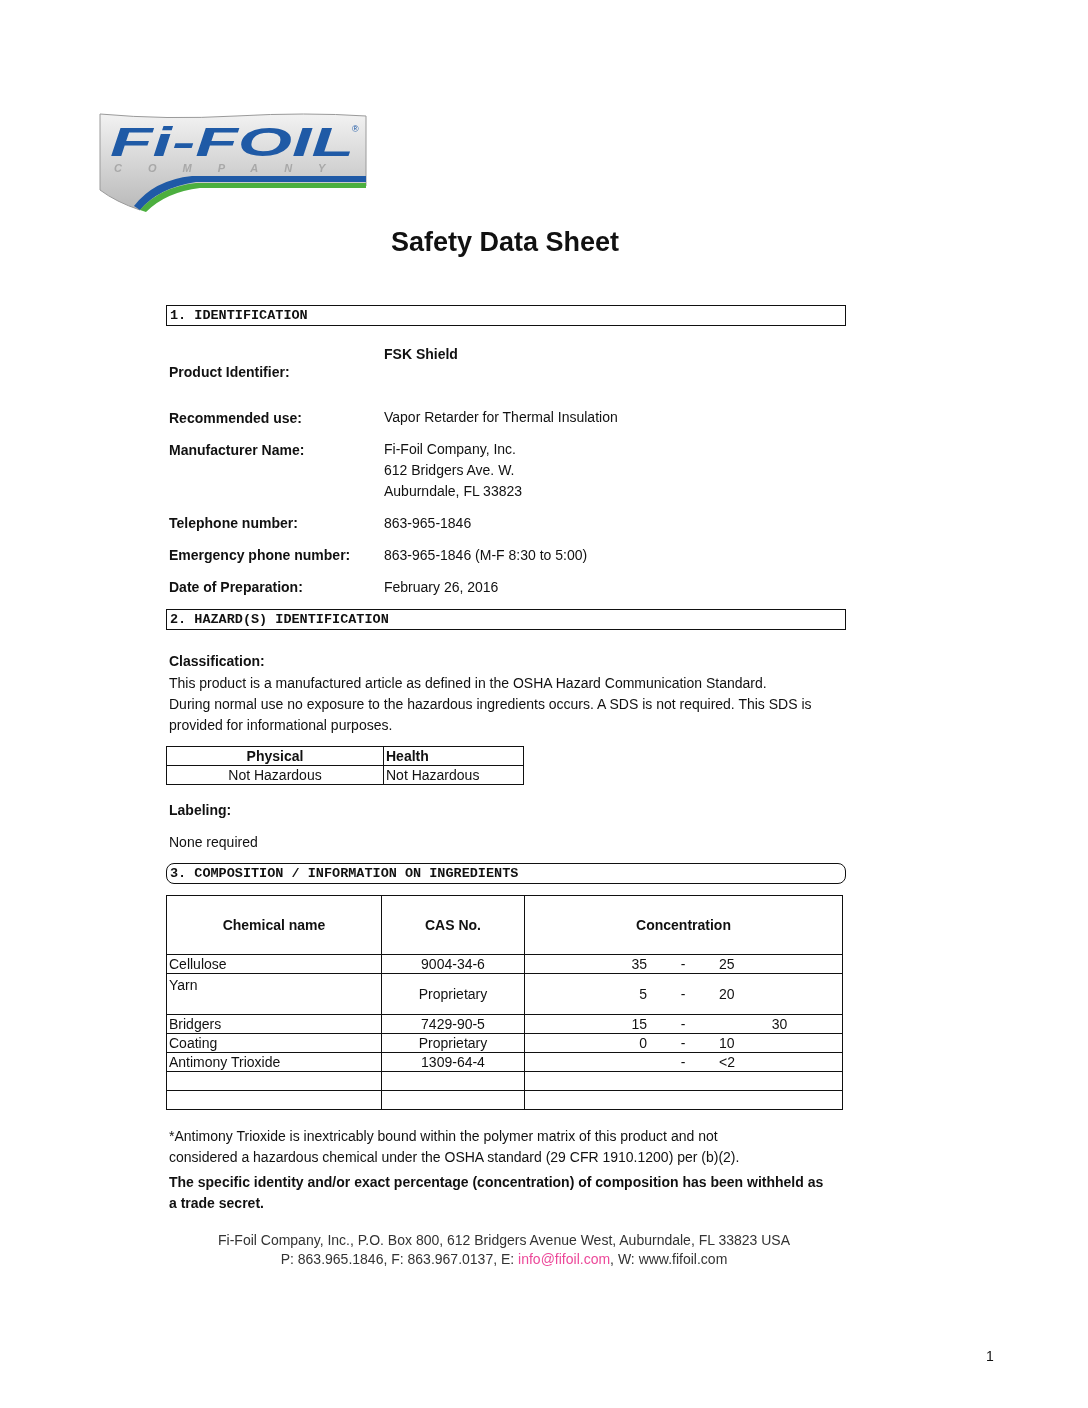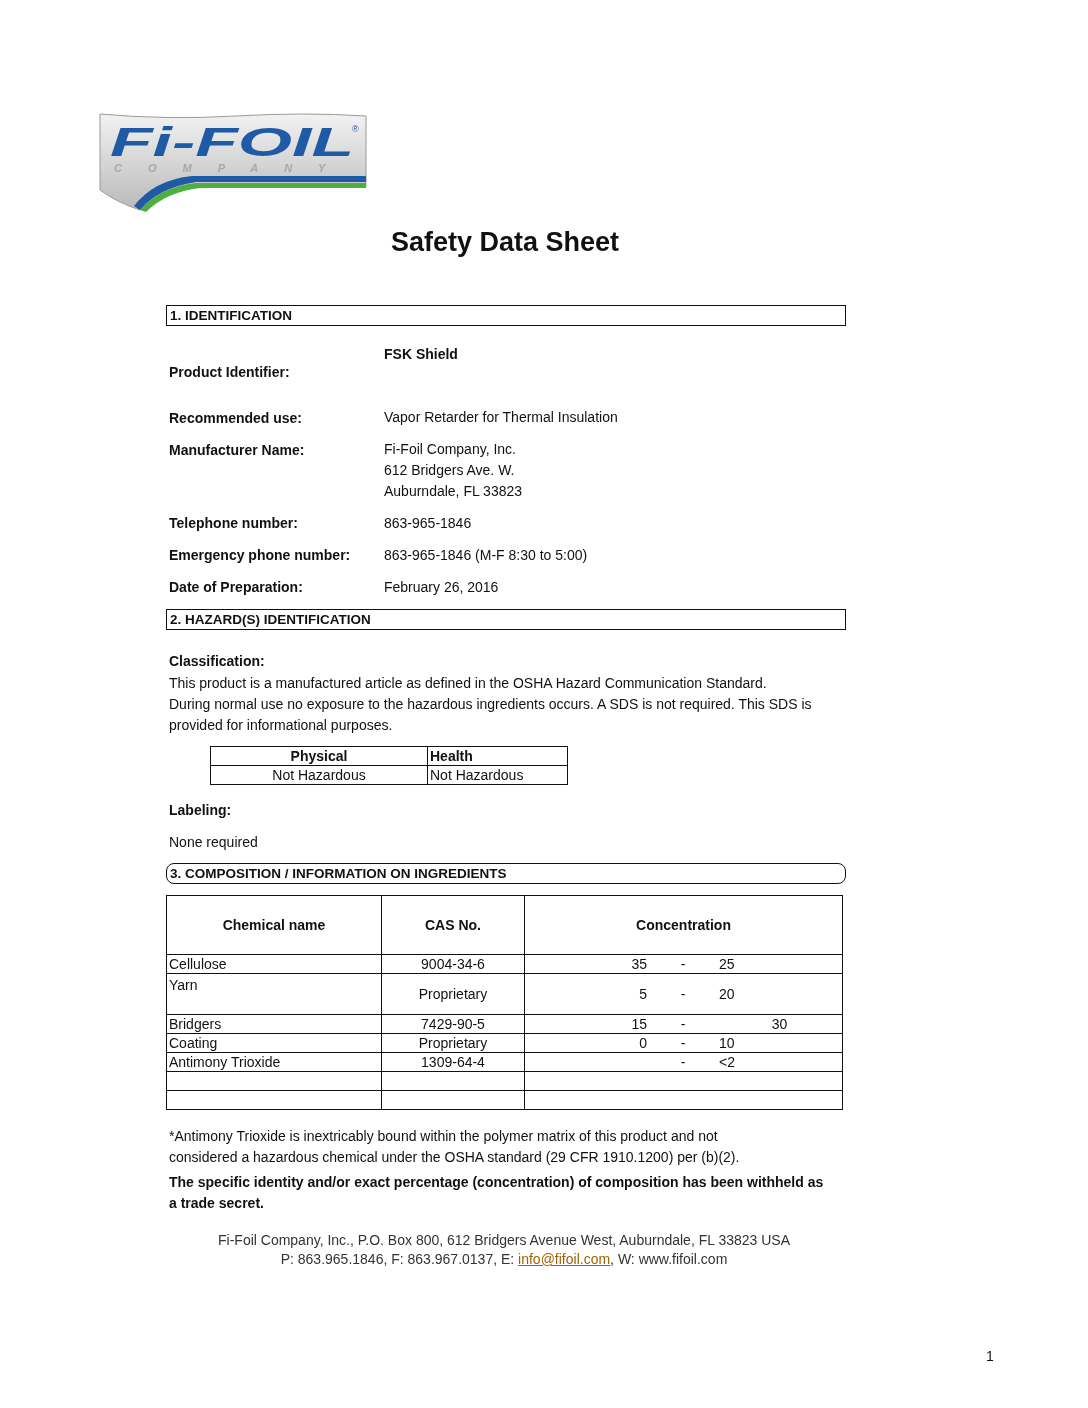--- a/index.html
+++ b/index.html
@@ -6,30 +6,30 @@
   body { width: 1088px; height: 1408px; position: relative; font-family: "Liberation Sans", sans-serif; color: #111; overflow: hidden; }
   .abs { position: absolute; }
   .txt { font-size: 14px; line-height: 20px; white-space: nowrap; }
   .bold { font-weight: bold; }
 
   
   .logo { left: 96px; top: 110px; width: 272px; height: 104px; }
 
   .title { left: 0; width: 1010px; top: 224px; text-align: center; font-size: 27px; font-weight: bold; line-height: 36px; }
 
-  .section-bar { left: 166px; width: 675px; height: 19px; border: 1.5px solid #111; font-size: 13.5px; font-weight: bold; line-height: 19px; padding-left: 3px; box-sizing: content-box; }
+  .section-bar { left: 166px; width: 675px; height: 19px; border: 1.5px solid #111; font-size: 13.5px; font-weight: bold; line-height: 19px; padding-left: 3px; box-sizing: content-box; font-family: Liberation Mono, monospace; }
 
   .label { left: 169px; font-weight: bold; }
   .value { left: 384px; }
 
   table.grid { border-collapse: collapse; position: absolute; font-size: 14px; }
   table.grid td { border: 1.5px solid #111; padding: 0 2px; height: 18px; line-height: 18px; white-space: nowrap; }
 
   .footer { left: 0; width: 1008px; text-align: center; font-size: 14px; line-height: 19px; color: #333; }
-  .footer a { color: #a16207; text-decoration: underline; }
+  .footer a { color: #ec4899; }
   .pagenum { left: 986px; top: 1348px; font-size: 14px; }
 </style>
 </head>
 <body>
 
 <div class="abs logo">
   <svg width="272" height="104" viewBox="0 0 272 104">
     <defs>
       <linearGradient id="silver" x1="0" y1="0" x2="0" y2="1">
         <stop offset="0" stop-color="#f2f2f2"></stop>
@@ -70,21 +70,21 @@
 <div class="abs txt label" style="top:577px;">Date of Preparation:</div>
 <div class="abs txt value" style="top:577px;">February 26, 2016</div>
 
 <div class="abs section-bar" style="top:609px;">2.  HAZARD(S) IDENTIFICATION</div>
 
 <div class="abs txt bold" style="left:169px; top:651px;">Classification:</div>
 <div class="abs txt" style="left:169px; top:673px;">This product is a manufactured article as defined in the OSHA Hazard Communication Standard.</div>
 <div class="abs txt" style="left:169px; top:694px;">During normal use no exposure to the hazardous ingredients occurs. A SDS is not required. This SDS is</div>
 <div class="abs txt" style="left:169px; top:715px;">provided for informational purposes.</div>
 
-<table class="grid" style="left:166px; top:746px; width:358px;margin-left:44px;">
+<table class="grid" style="left:166px; top:746px; width:358px;">
   <tbody>
       <tr>
     <td style="width:212px; text-align:center; font-weight:bold;">Physical</td>
     <td style="font-weight:bold;">Health</td>
   </tr>
   <tr>
     <td style="text-align:center;">Not Hazardous</td>
     <td>Not Hazardous</td>
   </tr>
 </tbody>

